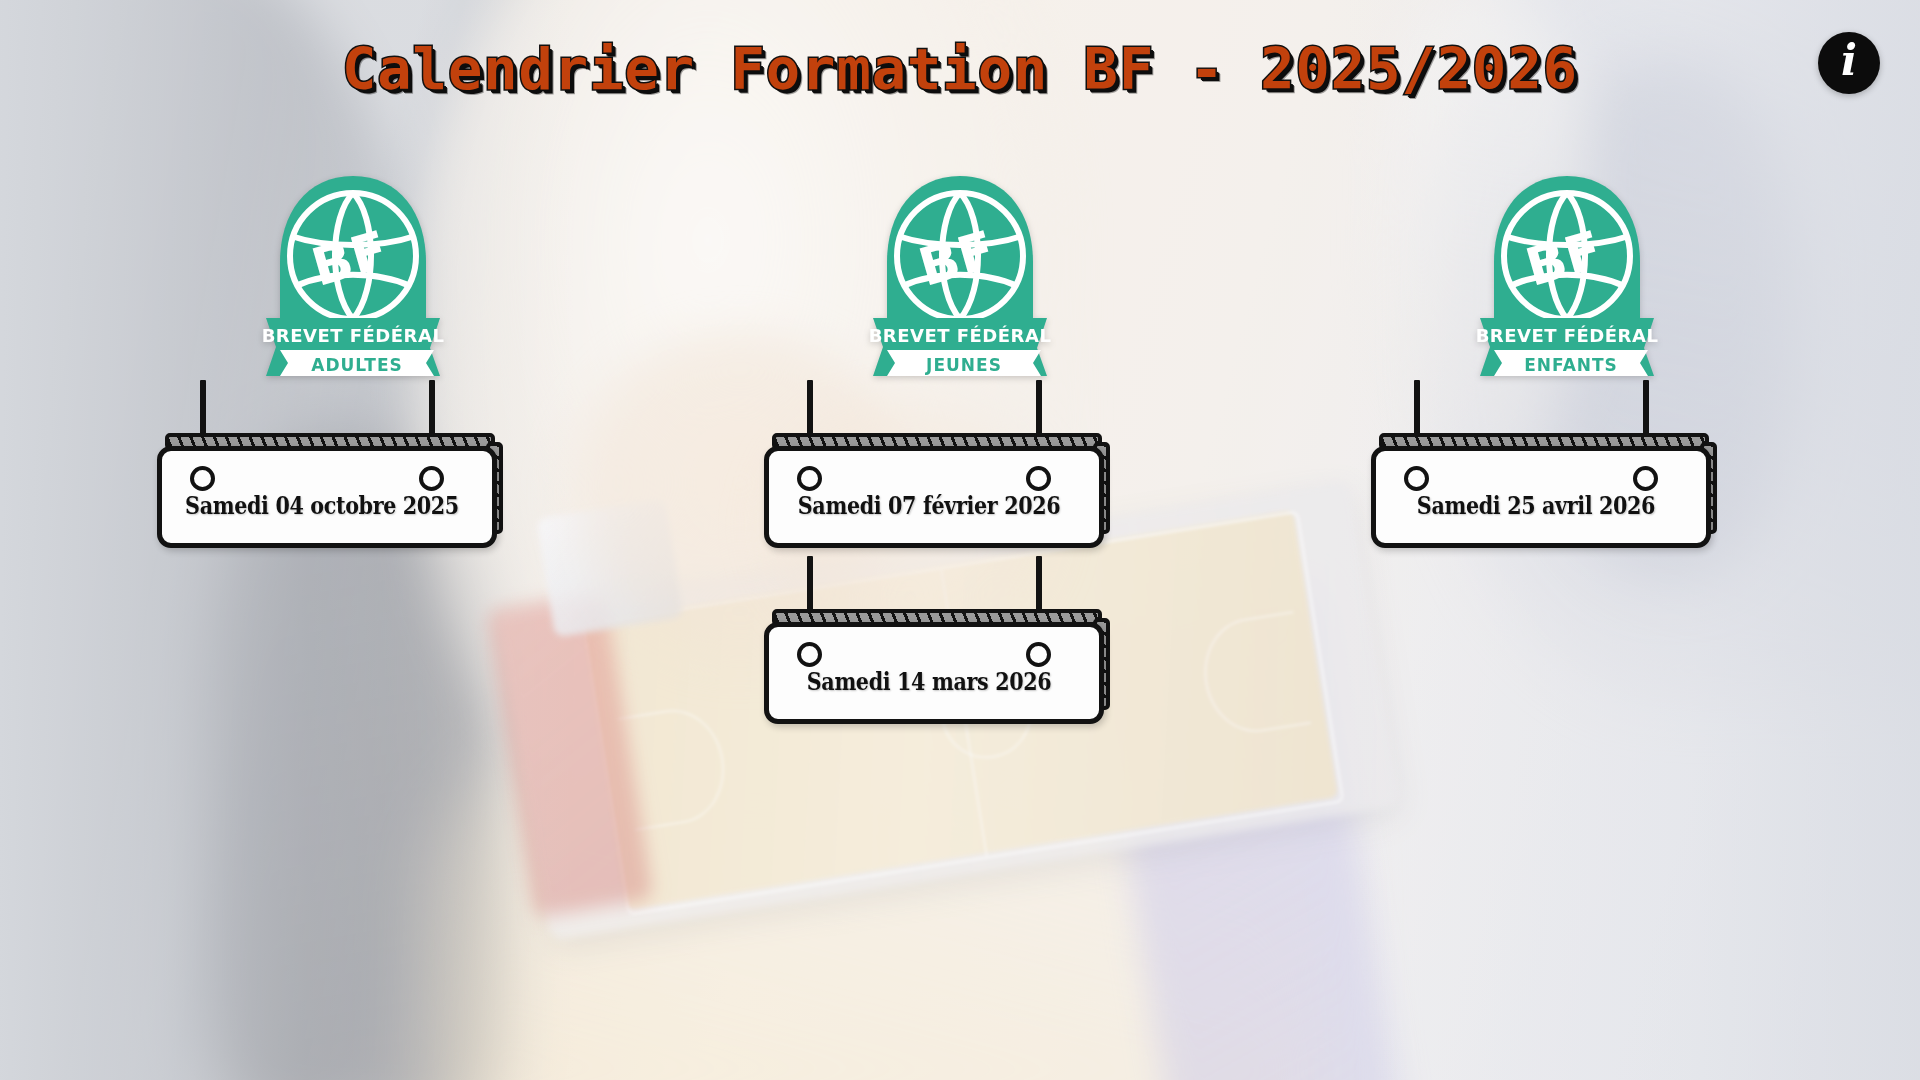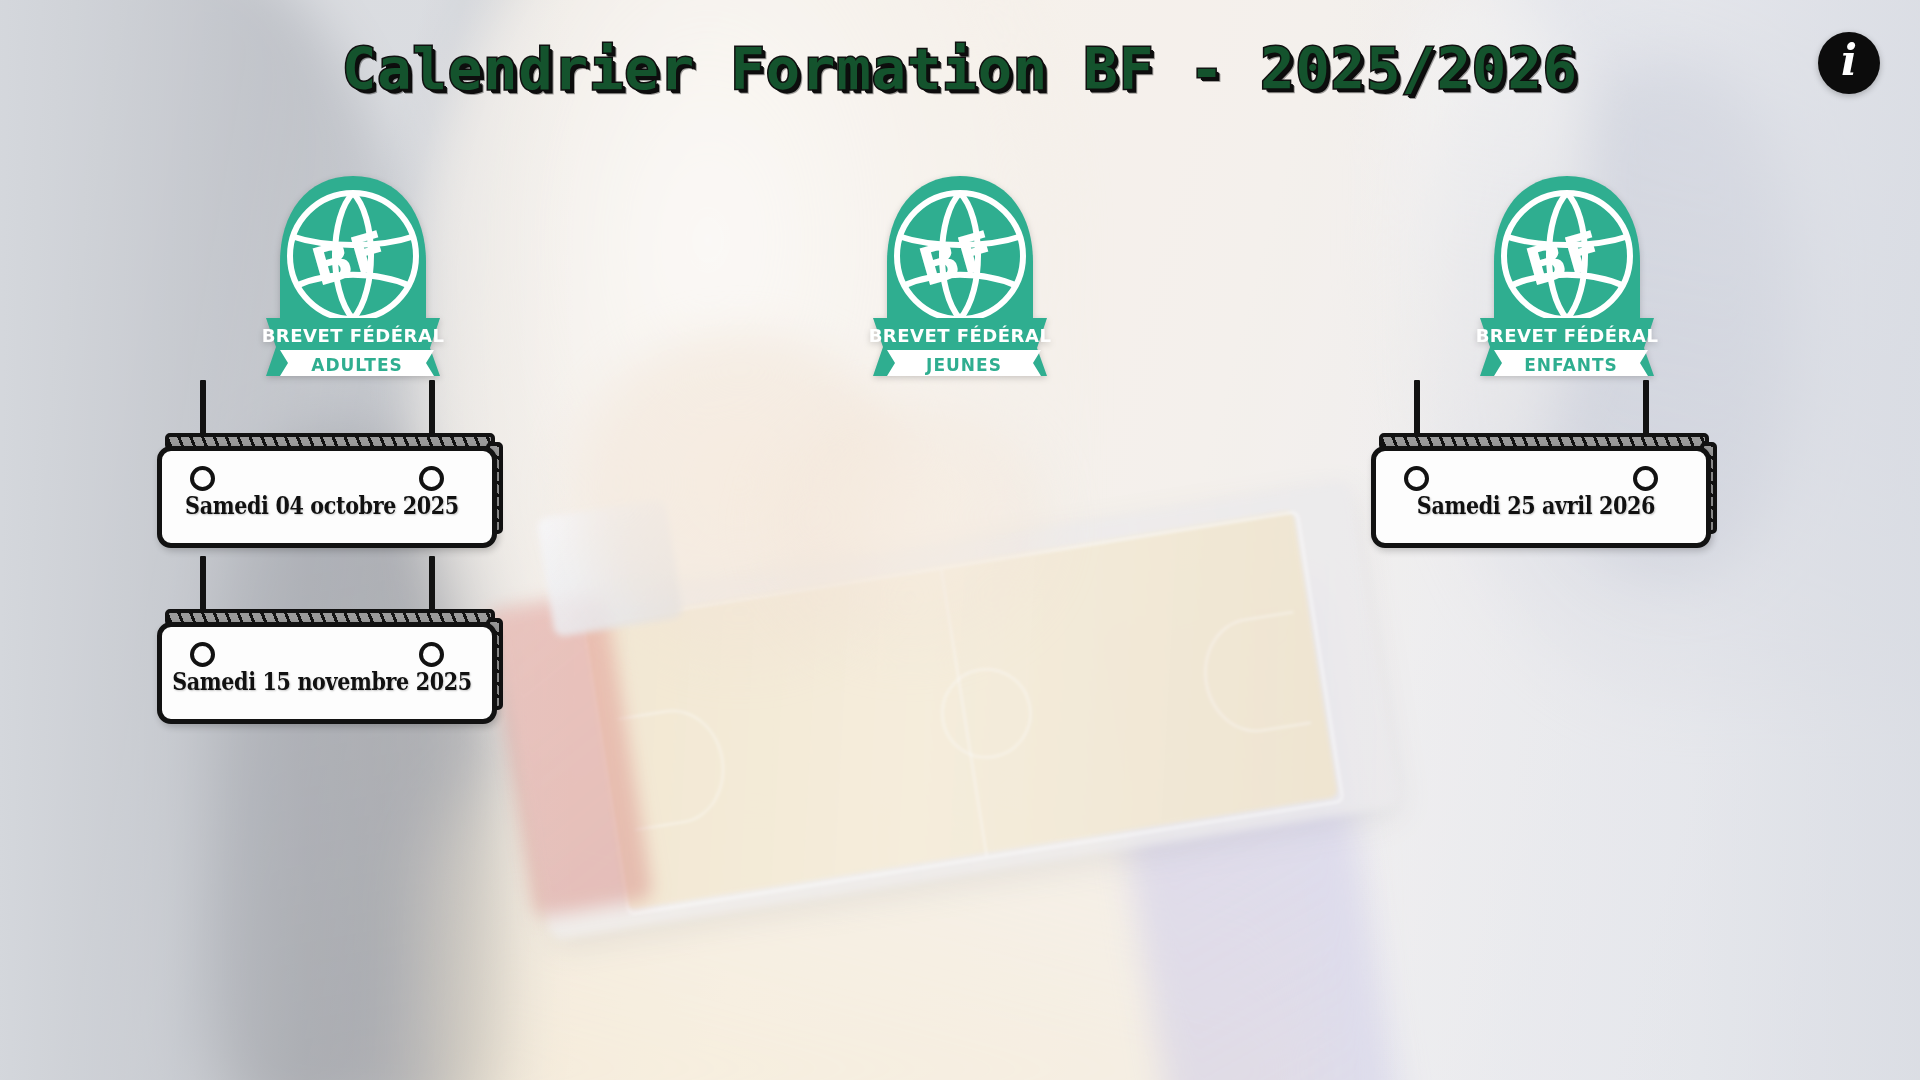--- a/index.html
+++ b/index.html
@@ -126,21 +126,21 @@
   
   #title-wrap{
     position:absolute;left:0;right:0;top:36px;text-align:center;
   }
   #page-title{
     display:inline-block;
     font-family:"DejaVu Sans Mono", monospace;
     font-size:57px;
     font-weight:bold;
     letter-spacing:1px;
-    color:#14532d;
+    color:#c2410c;
     -webkit-text-stroke:3px #111;
     paint-order:stroke fill;
     text-shadow:
       3px 3px 0 #0d0d0d,
       4px 4px 0 #0d0d0d,
       5px 5px 0 rgba(0,0,0,.35);
     white-space:nowrap;
   }
 
   
@@ -300,30 +300,20 @@
           <div class="nail left"></div>
           <div class="nail right"></div>
           <div class="sign-top"></div>
           <div class="sign-side"></div>
           <div class="sign-body"></div>
           <div class="eyelet left"></div>
           <div class="eyelet right"></div>
           <div class="sign-label">Samedi 04 octobre 2025</div>
         </div>
 
-        <div class="sign">
-          <div class="nail left"></div>
-          <div class="nail right"></div>
-          <div class="sign-top"></div>
-          <div class="sign-side"></div>
-          <div class="sign-body"></div>
-          <div class="eyelet left"></div>
-          <div class="eyelet right"></div>
-          <div class="sign-label">Samedi 15 novembre 2025</div>
-        </div>
 
 
       </div>
     </div>
 
     <div class="column">
       <div class="bf-logo">
         <svg viewBox="0 0 190 210" xmlns="http://www.w3.org/2000/svg" aria-hidden="true">
           <path d="M95 6 C48 6 22 44 22 92 L22 150 L168 150 L168 92 C168 44 142 6 95 6 Z" fill="#2fae90"></path>
           <g fill="none" stroke="#ffffff" stroke-width="6">
@@ -337,21 +327,41 @@
           <path d="M8 148 L182 148 L172 178 L182 206 L8 206 L18 177 Z" fill="#2fae90"></path>
           <text x="95" y="172" font-family="DejaVu Sans, sans-serif" font-size="18" font-weight="bold" fill="#ffffff" text-anchor="middle" letter-spacing="0.5">BREVET FÉDÉRAL</text>
           <path d="M22 180 L176 180 L168 193 L176 206 L22 206 L30 193 Z" fill="#ffffff"></path>
           <text x="99" y="201" font-family="DejaVu Sans, sans-serif" font-size="17" font-weight="bold" fill="#2fae90" text-anchor="middle" letter-spacing="1">JEUNES</text>
         </svg>
       </div>
 
       <div class="sign-stack">
 
 
-
+        <div class="sign">
+          <div class="nail left"></div>
+          <div class="nail right"></div>
+          <div class="sign-top"></div>
+          <div class="sign-side"></div>
+          <div class="sign-body"></div>
+          <div class="eyelet left"></div>
+          <div class="eyelet right"></div>
+          <div class="sign-label">Samedi 07 février 2026</div>
+        </div>
+
+        <div class="sign">
+          <div class="nail left"></div>
+          <div class="nail right"></div>
+          <div class="sign-top"></div>
+          <div class="sign-side"></div>
+          <div class="sign-body"></div>
+          <div class="eyelet left"></div>
+          <div class="eyelet right"></div>
+          <div class="sign-label">Samedi 14 mars 2026</div>
+        </div>
 
       </div>
     </div>
 
     <div class="column">
       <div class="bf-logo">
         <svg viewBox="0 0 190 210" xmlns="http://www.w3.org/2000/svg" aria-hidden="true">
           <path d="M95 6 C48 6 22 44 22 92 L22 150 L168 150 L168 92 C168 44 142 6 95 6 Z" fill="#2fae90"></path>
           <g fill="none" stroke="#ffffff" stroke-width="6">
             <circle cx="95" cy="86" r="63"></circle>

